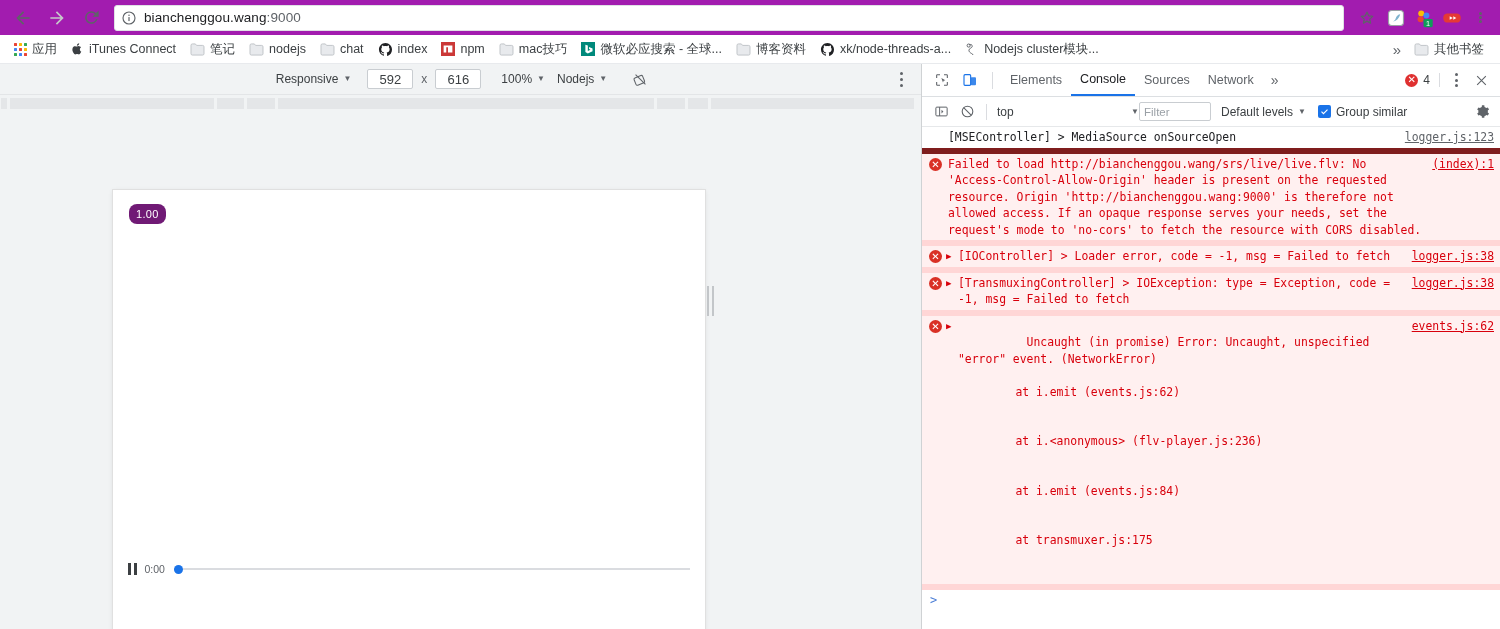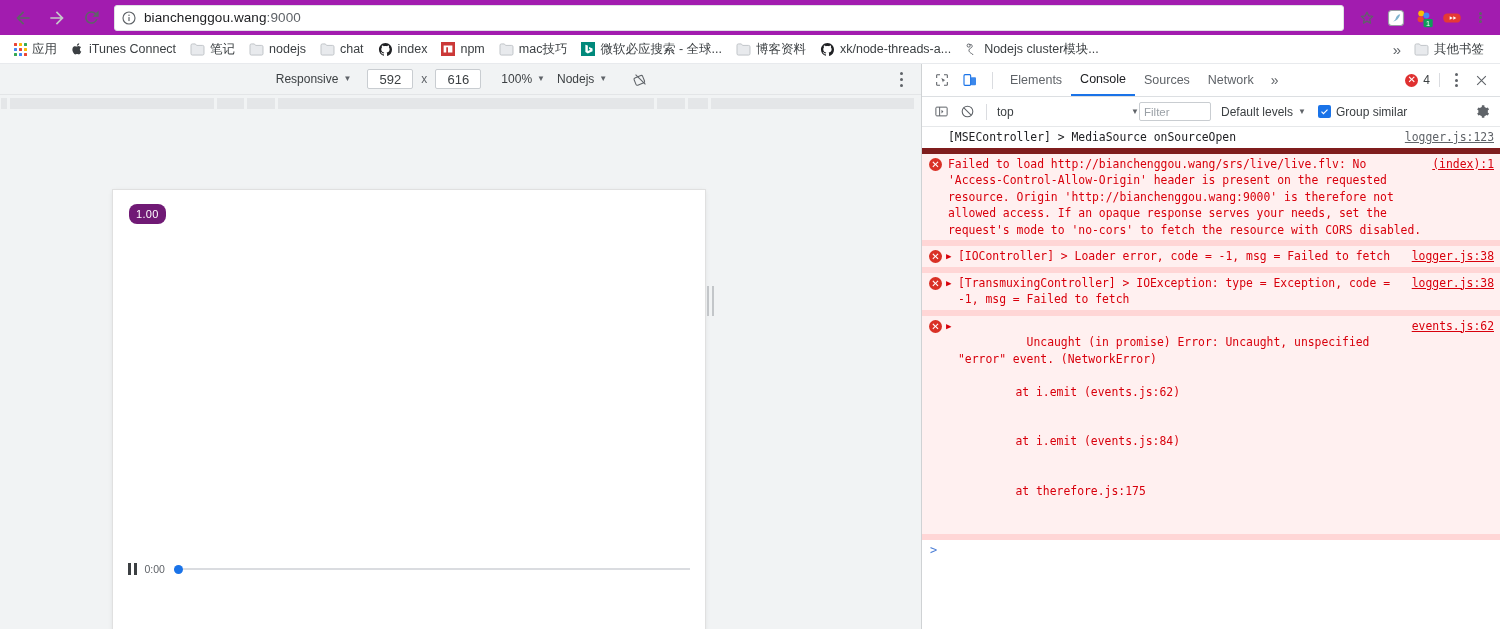--- a/index.html
+++ b/index.html
@@ -647,22 +647,23 @@
         <span class="msg-text">[TransmuxingController] &gt; IOException: type = Exception, code = -1, msg = Failed to fetch</span>
         <span class="msg-src">logger.js:38</span>
       </div>
 
       <div class="msg error has-arrow">
         <span class="msg-icon">✕</span>
         <span class="msg-arrow">▶</span>
         <span class="msg-text">
           <span>Uncaught (in promise) Error: Uncaught, unspecified "error" event. (NetworkError)</span>
           <span class="stack">    at i.emit (events.js:62)</span>
+          <span class="stack">    at i.&lt;anonymous&gt; (flv-player.js:236)</span>
           <span class="stack">    at i.emit (events.js:84)</span>
-          <span class="stack">    at therefore.js:175</span>
+          <span class="stack">    at transmuxer.js:175</span>
         </span>
         <span class="msg-src">events.js:62</span>
       </div>
 
       <div class="prompt-row">
         <span class="car">&gt;</span>
       </div>
     </div>
   </div>
 </div>

